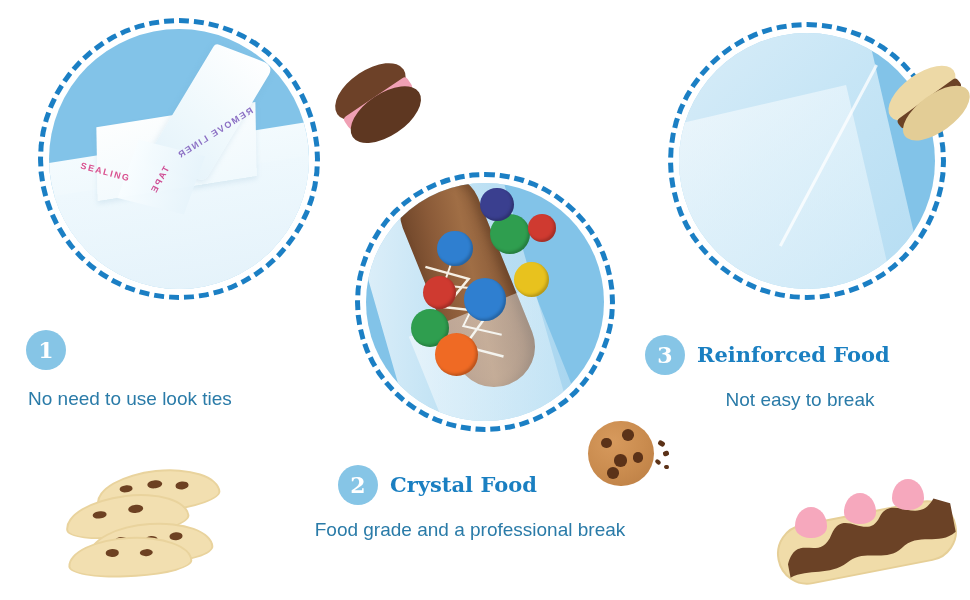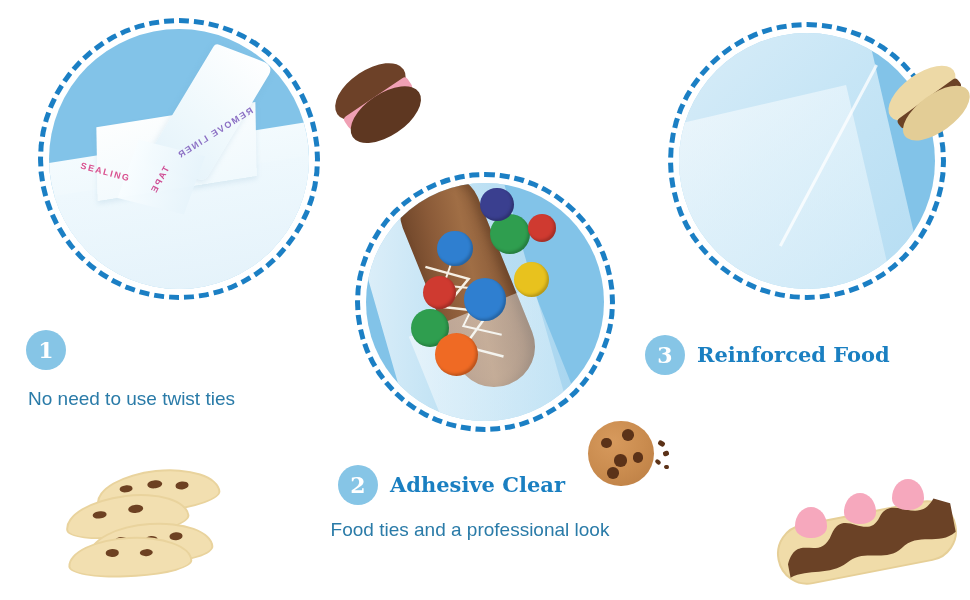--- a/index.html
+++ b/index.html
@@ -242,36 +242,37 @@
       <div class="c3-film"></div>
       <div class="c3-film2"></div>
       <div class="c3-edge"></div>
     </div>
   </div>
 
   <div class="feature" id="feature-1">
     <div class="feat-head">
       <div class="badge">1</div>
     </div>
-    <div class="feat-sub">No need to use twist ties</div>
+    <div class="feat-sub">No need to use look ties</div>
   </div>
 
   <div class="feature" id="feature-2">
     <div class="feat-head">
       <div class="badge">2</div>
-      <div class="feat-title">Adhesive Clear</div>
-    </div>
-    <div class="feat-sub">Food ties and a professional look</div>
+      <div class="feat-title">Crystal Food</div>
+    </div>
+    <div class="feat-sub">Food grade and a professional break</div>
   </div>
 
   <div class="feature" id="feature-3">
     <div class="feat-head">
       <div class="badge">3</div>
       <div class="feat-title">Reinforced Food</div>
     </div>
+    <div class="feat-sub">Not easy to break</div>
   </div>
 
   <div class="deco macaron" id="deco-macaron-choco">
     <div class="mac-top" style="top:0;width:100%;height:62%;background:#6d4128;"></div>
     <div class="mac-fill" style="top:40%;width:96%;height:20%;background:#f0a0b4;"></div>
     <div class="mac-bot" style="top:40%;width:100%;height:60%;background:#5e3721;"></div>
   </div>
 
   <div class="deco macaron" id="deco-macaron-cream">
     <div class="mac-top" style="top:0;width:100%;height:62%;background:#edd9a6;"></div>

